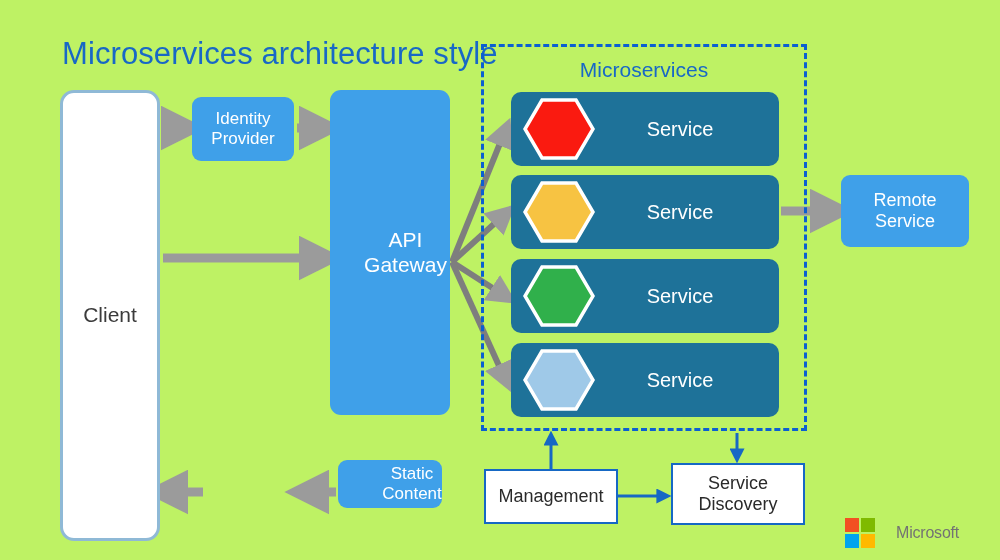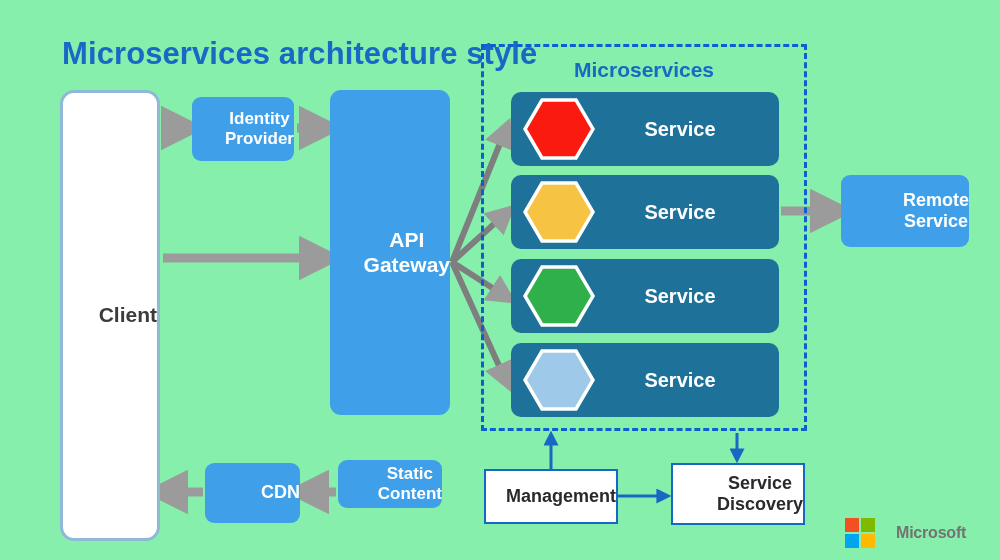--- a/index.html
+++ b/index.html
@@ -4,41 +4,40 @@
 <style>
   html, body {
     margin: 0;
     padding: 0;
     background: #ffffff;
   }
   #canvas {
     position: relative;
     width: 1000px;
     height: 560px;
-    background: #86efac;
+    background: #bef264;
     overflow: hidden;
     font-family: "Liberation Sans", sans-serif;
-    font-weight: bold;
   }
   .abs { position: absolute; box-sizing: border-box; }
 
   
   #page-title {
     left: 62px; top: 36px;
     font-size: 31px;
     color: #1868C6;
     letter-spacing: 0.1px;
     white-space: nowrap;
   }
 
   
   .boxtext {
     display: flex;
     align-items: center;
-    justify-content: flex-end;
+    justify-content: center;
     text-align: center;
     line-height: 1.18;
   }
 
   
   #client-box {
     left: 60px; top: 90px;
     width: 100px; height: 451px;
     background: #ffffff;
     border: 3px solid #8FB9D6;
@@ -256,23 +255,20 @@
     <div class="service-label">Service</div>
   </div>
 
   <div class="abs boxtext azure-box" id="remote-service-box">
     <span>
       <span>Remote</span><br>
       <span>Service</span>
     </span>
   </div>
 
-  <div class="abs boxtext azure-box" id="cdn-box">
-    <span>CDN</span>
-  </div>
 
   <div class="abs boxtext azure-box" id="static-content-box">
     <span>
       <span>Static</span><br>
       <span>Content</span>
     </span>
   </div>
 
   <div class="abs boxtext outline-box" id="management-box">
     <span>Management</span>

